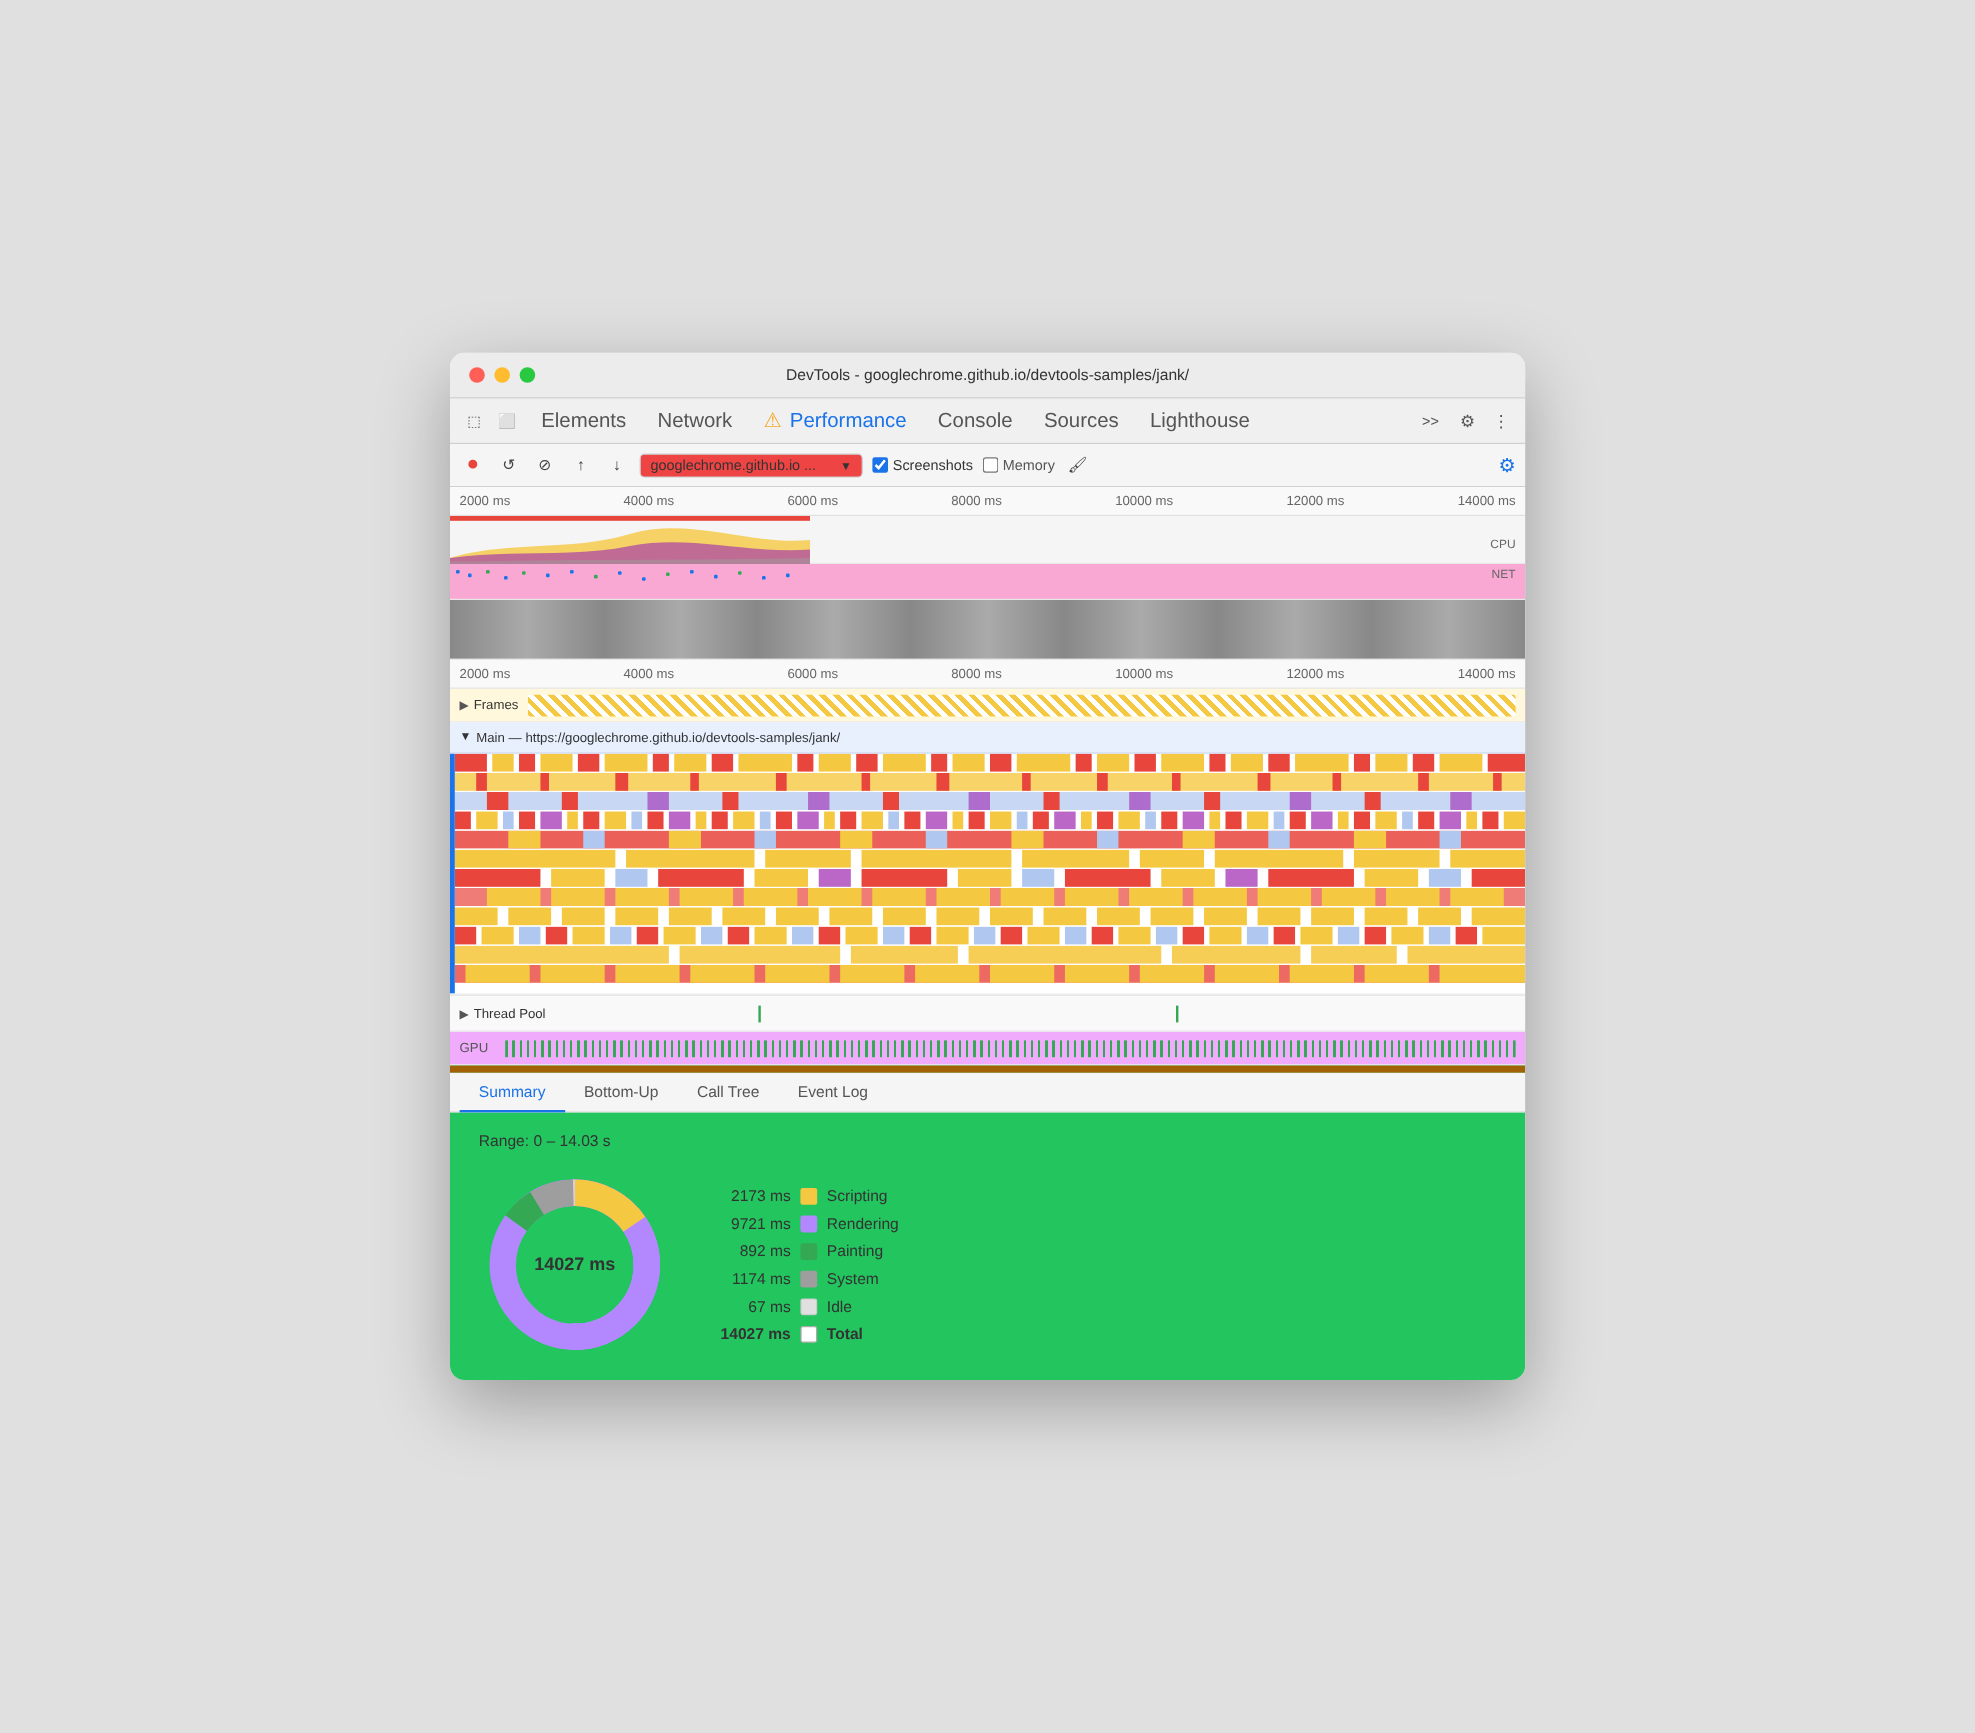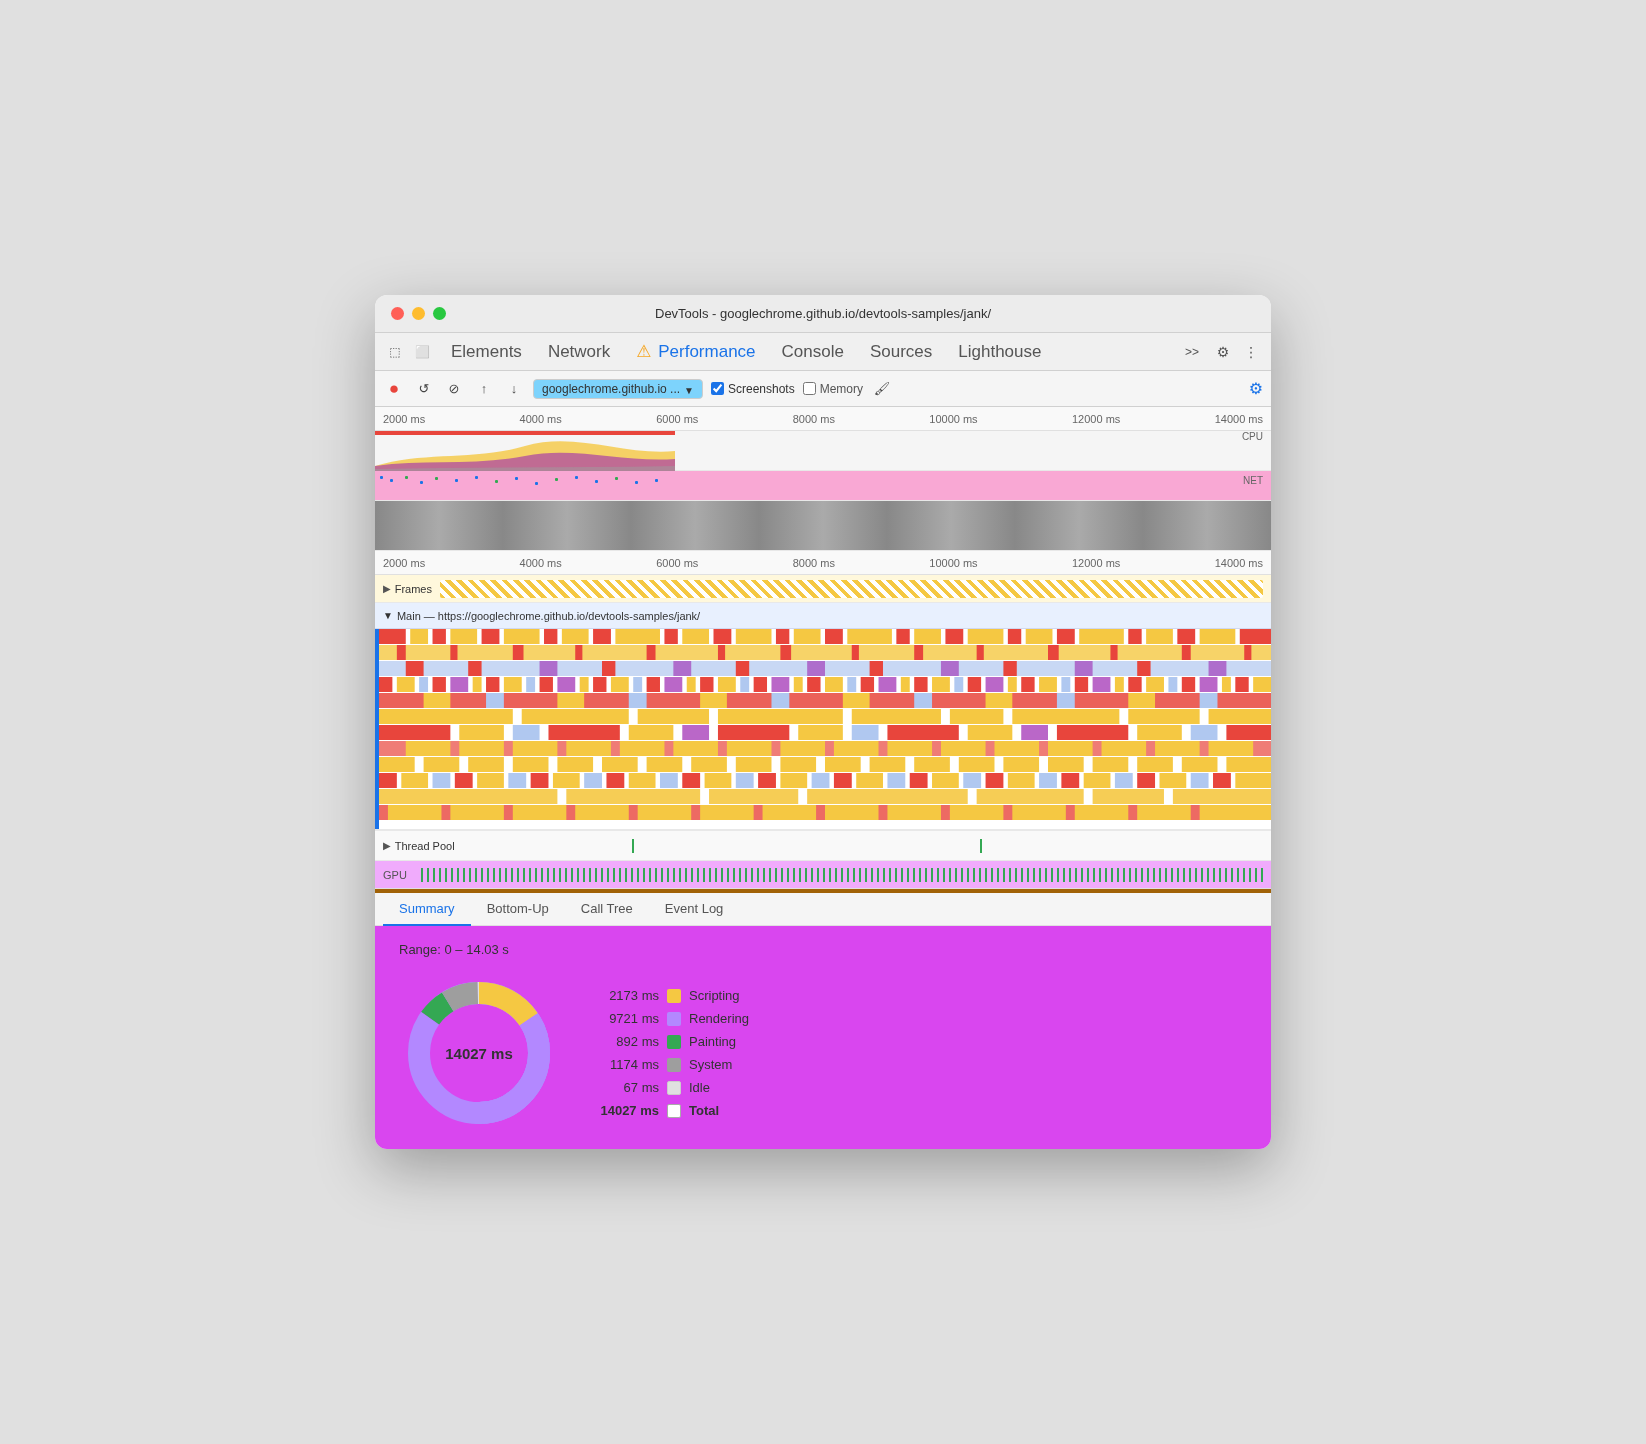--- a/index.html
+++ b/index.html
@@ -92,27 +92,27 @@
       width: 22px; height: 22px;
       display: flex; align-items: center; justify-content: center;
       cursor: pointer;
       border-radius: 3px;
       font-size: 13px;
       color: #444;
     }
     .url-selector {
       display: flex;
       align-items: flex-end;
-      gap: 4px;
+      gap: 20px;
       font-size: 12px;
       color: #333;
       padding: 2px 8px;
       border: 1px solid #ccc;
       border-radius: 4px;
-      background: #7dd3fc;
+      background: #ef4444;
       cursor: pointer;
     }
     .screenshots-check {
       display: flex;
       align-items: center;
       gap: 4px;
       font-size: 12px;
       color: #333;
     }
     .memory-check {
@@ -152,21 +152,21 @@
     }
     .cpu-overview {
       height: 40px;
       background: #f5f5f5;
       position: relative;
       border-bottom: 1px solid #e8e8e8;
     }
     .cpu-label {
       position: absolute;
       right: 8px;
-      top: 0;
+      top: 19px;
       font-size: 10px;
       color: #666;
     }
     .net-overview {
       height: 30px;
       background: #f9a8d4;
       position: relative;
       border-bottom: 1px solid #e8e8e8;
     }
     .net-label {
@@ -261,22 +261,22 @@
       background: repeating-linear-gradient(
         90deg,
         #34a853 0px,
         #34a853 2px,
         transparent 2px,
         transparent 6px
       );
     }
     
     .bottom-panel {
-      background: #d946ef;
-      border-top: 4px solid #a16207;
+      background: #22c55e;
+      border-top: 6px solid #a16207;
       flex: 1;
     }
     .bottom-tabs {
       display: flex;
       border-bottom: 1px solid #e0e0e0;
       background: #f5f5f5;
       padding: 0 8px;
     }
     .bottom-tab {
       padding: 8px 16px;

